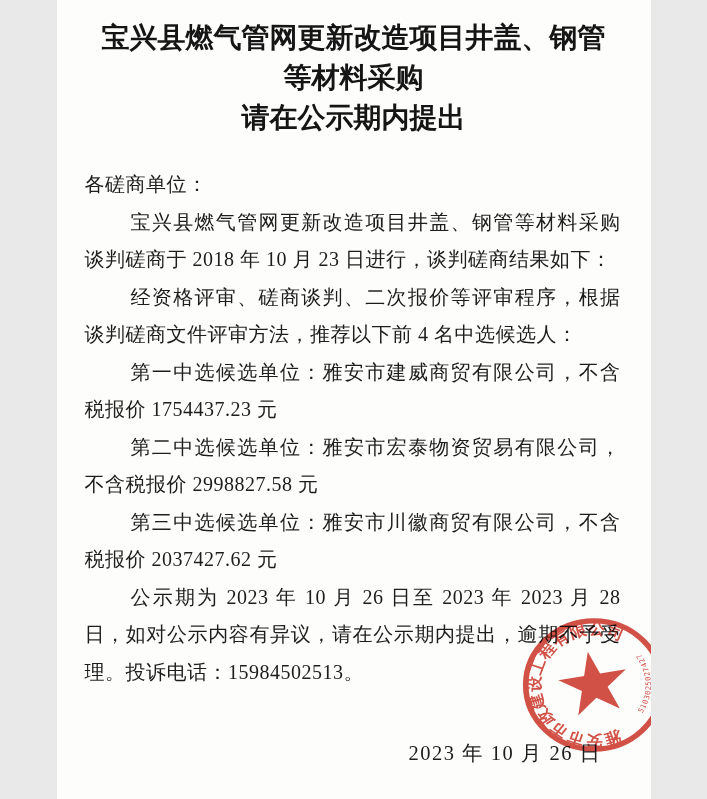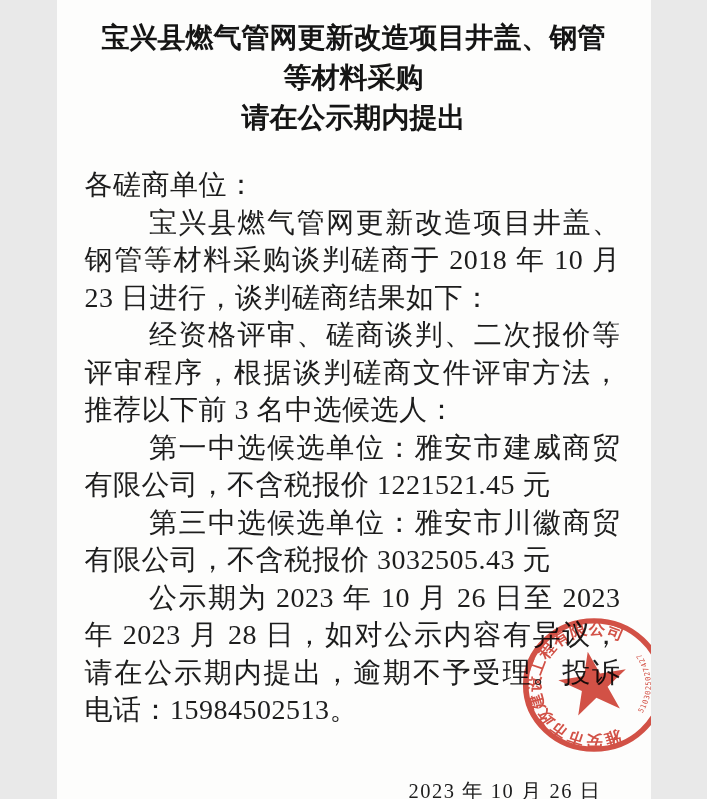--- a/index.html
+++ b/index.html
@@ -17,21 +17,21 @@
     padding:18px 40px 0 40px;
     text-align:center;
     font-size:28px;
     font-weight:700;
     line-height:40px;
     color:#151515;
   }
   .title-line{display:block;}
   .body{
     margin:28px 30px 0 28px;
-    font-size:28px;
+    font-size:20px;
     line-height:37.5px;
     text-align:justify;
     letter-spacing:0.5px;
   }
   .salutation{margin:0;}
   .para{margin:0;text-indent:2.3em;}
   .signature{
     position:relative;
     z-index:1;
     margin-top:44px;
@@ -75,23 +75,24 @@
 <div class="page">
 
   <h1 class="title">
     <span class="title-line">宝兴县燃气管网更新改造项目井盖、钢管等材料采购</span>
     <span class="title-line">请在公示期内提出</span>
   </h1>
 
   <div class="body">
     <p class="salutation">各磋商单位：</p>
     <p class="para">宝兴县燃气管网更新改造项目井盖、钢管等材料采购谈判磋商于 2018 年 10 月 23 日进行，谈判磋商结果如下：</p>
-    <p class="para">经资格评审、磋商谈判、二次报价等评审程序，根据谈判磋商文件评审方法，推荐以下前 3 名中选候选人：</p>
-    <p class="para">第一中选候选单位：雅安市建威商贸有限公司，不含税报价 1221521.45 元</p>
-    <p class="para">第三中选候选单位：雅安市川徽商贸有限公司，不含税报价 3032505.43 元</p>
+    <p class="para">经资格评审、磋商谈判、二次报价等评审程序，根据谈判磋商文件评审方法，推荐以下前 4 名中选候选人：</p>
+    <p class="para">第一中选候选单位：雅安市建威商贸有限公司，不含税报价 1754437.23 元</p>
+    <p class="para">第二中选候选单位：雅安市宏泰物资贸易有限公司，不含税报价 2998827.58 元</p>
+    <p class="para">第三中选候选单位：雅安市川徽商贸有限公司，不含税报价 2037427.62 元</p>
     <p class="para">公示期为 2023 年 10 月 26 日至 2023 年 2023 月 28 日，如对公示内容有异议，请在公示期内提出，逾期不予受理。投诉电话：15984502513。</p>
   </div>
 
   <div class="signature">
     <div class="sig-date">2023 年 10 月 26 日</div>
   </div>
 
   <div class="seal">
     <svg viewBox="0 0 200 200" width="150" height="150">
       <defs>

